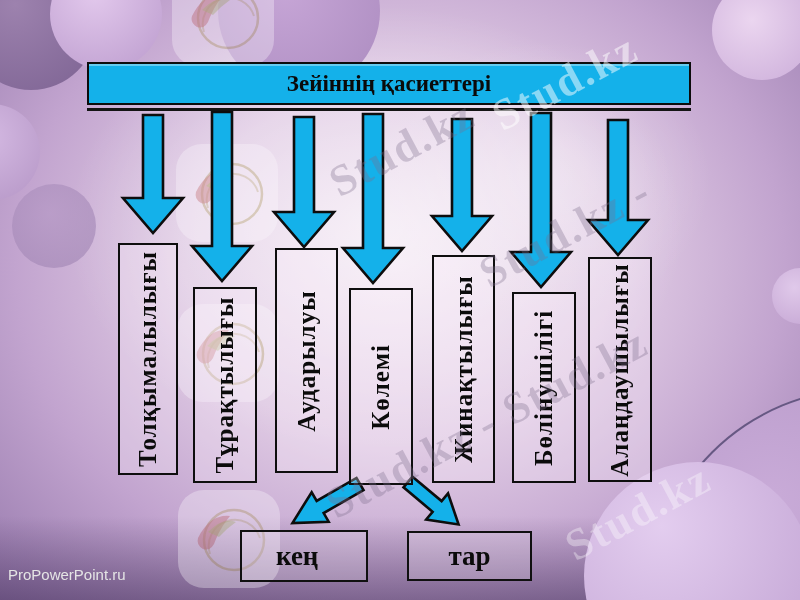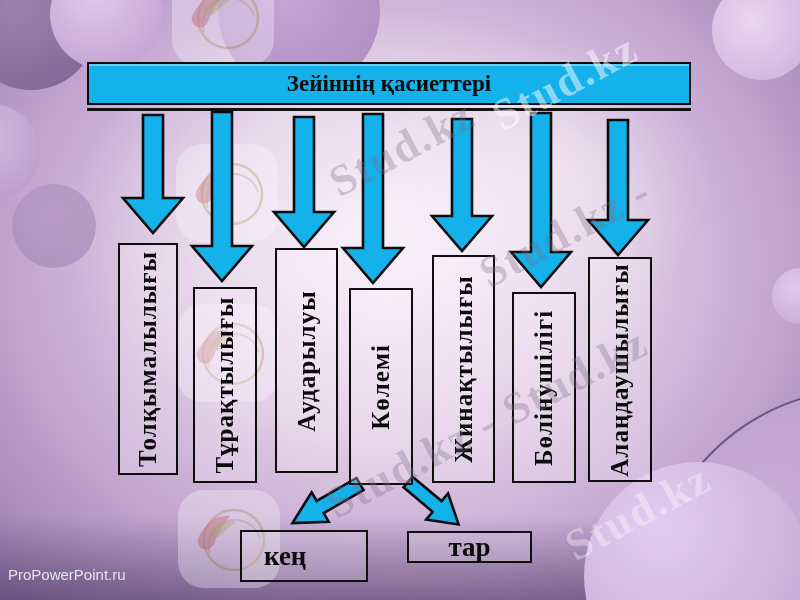--- a/index.html
+++ b/index.html
@@ -50,21 +50,21 @@
   .title-underline{position:absolute;left:87px;top:108px;width:604px;height:3px;
       background:#141414;z-index:2;}
   .vbox{position:absolute;box-sizing:border-box;border:2.5px solid #0e0e0e;z-index:4;
       background:rgba(250,242,250,.28);}
   .vbox span{position:absolute;left:50%;top:50%;white-space:nowrap;
       transform:translate(-50%,-50%) rotate(-90deg);
       font-weight:bold;font-size:25px;letter-spacing:1px;color:#0b0b0b;}
   .leafbox{position:absolute;box-sizing:border-box;border:2.5px solid #101010;z-index:4;
       background:rgba(250,242,250,.22);display:flex;align-items:center;
       font-weight:bold;font-size:27px;color:#0b0b0b;}
-  .leaf-left{padding-left:22px;justify-content:flex-start;}
+  .leaf-left{padding-left:34px;justify-content:flex-start;}
   .leaf-center{justify-content:center;}
   
   .footer{position:absolute;left:8px;top:566px;z-index:6;
       font-family:"Liberation Sans","DejaVu Sans",sans-serif;
       font-size:15px;color:#e5e5e5;}
 </style>
 </head>
 <body>
 
 <div class="slide">
@@ -149,21 +149,21 @@
   <div class="vbox" style="left:512px;top:292px;width:64px;height:191px">
     <span>Бөлінушілігі</span>
   </div>
   <div class="vbox" style="left:588px;top:257px;width:64px;height:225px">
     <span>Алаңдаушылығы</span>
   </div>
 
   <div class="leafbox leaf-left" style="left:240px;top:530px;width:128px;height:52px">
     <span>кең</span>
   </div>
-  <div class="leafbox leaf-center" style="left:407px;top:531px;width:125px;height:32px">
+  <div class="leafbox leaf-center" style="left:407px;top:531px;width:125px;height:50px">
     <span>тар</span>
   </div>
 
   <span class="wm white" style="left:565px;top:82px">Stud.kz</span>
   <span class="wm gray" style="left:402px;top:148px">Stud.kz</span>
   <span class="wm gray" style="left:565px;top:232px">Stud.kz -</span>
   <span class="wm gray" style="left:487px;top:423px">Stud.kz - Stud.kz</span>
   <span class="wm faint" style="left:638px;top:512px">Stud.kz</span>
 
   <div class="footer">ProPowerPoint.ru</div>

